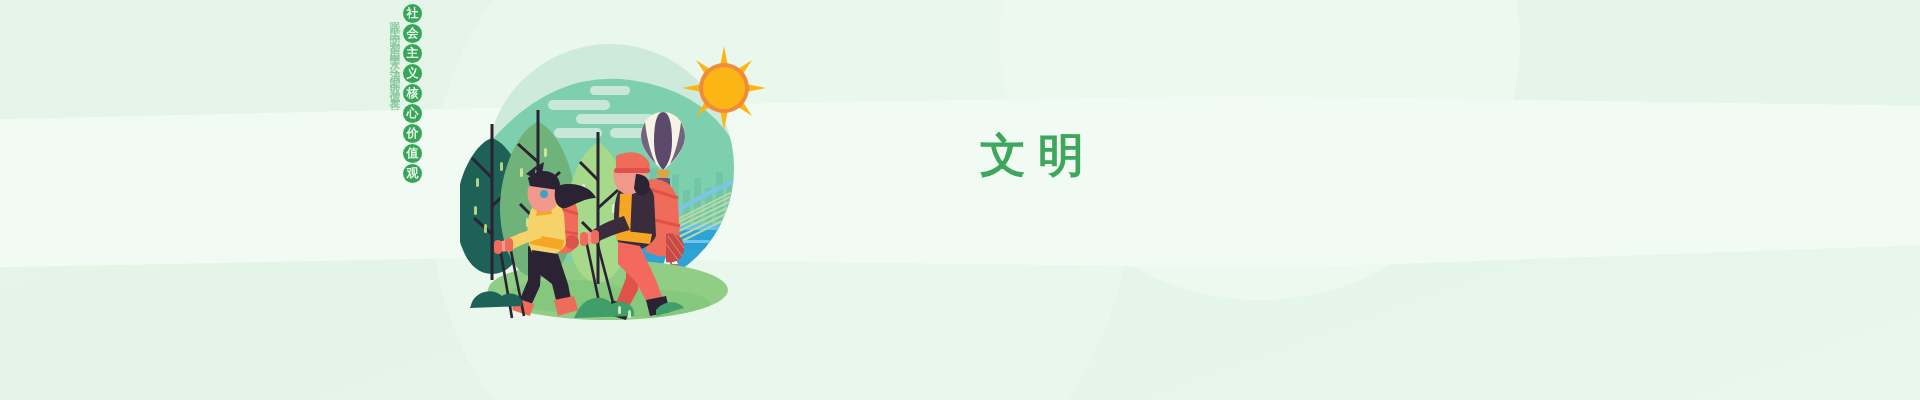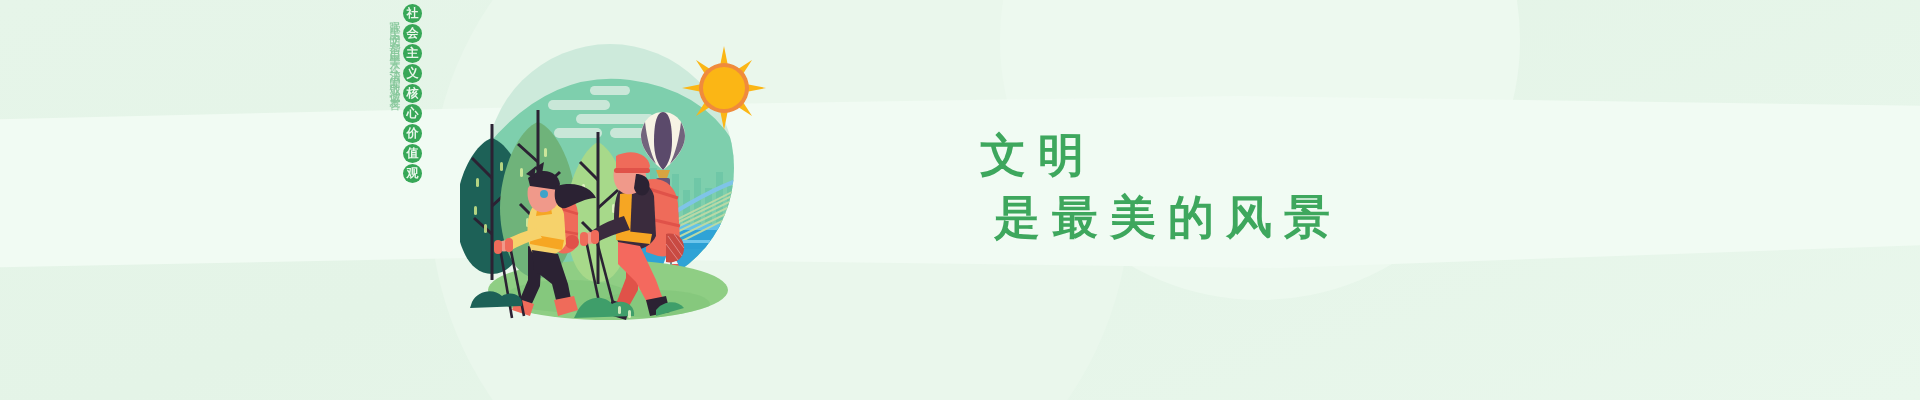--- a/index.html
+++ b/index.html
@@ -293,16 +293,15 @@
       <g fill="#f0fbd0" opacity=".8">
         <rect x="158" y="278" width="3" height="8" rx="1.5"></rect>
         <rect x="168" y="282" width="3" height="8" rx="1.5"></rect>
       </g>
     </g>
   </svg>
   </div>
 
   <div class="headline">
     <div class="hl-line l1">文明</div>
-    <div class="hl-line l2">是最美的风景</div>
   </div>
 
 </div>
 
 </body></html>

